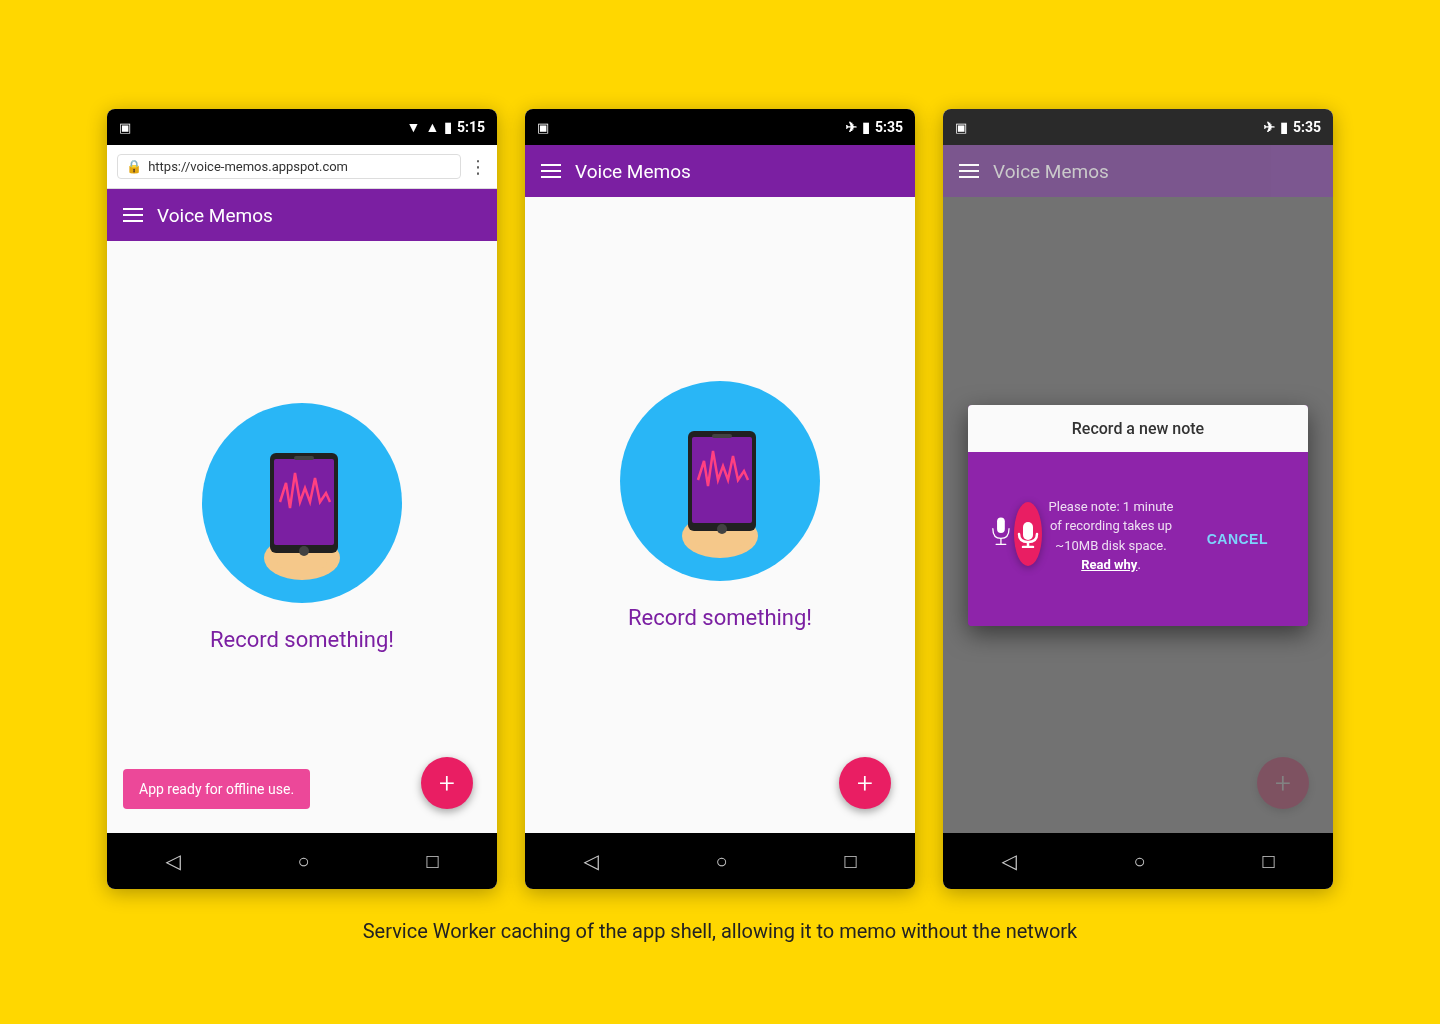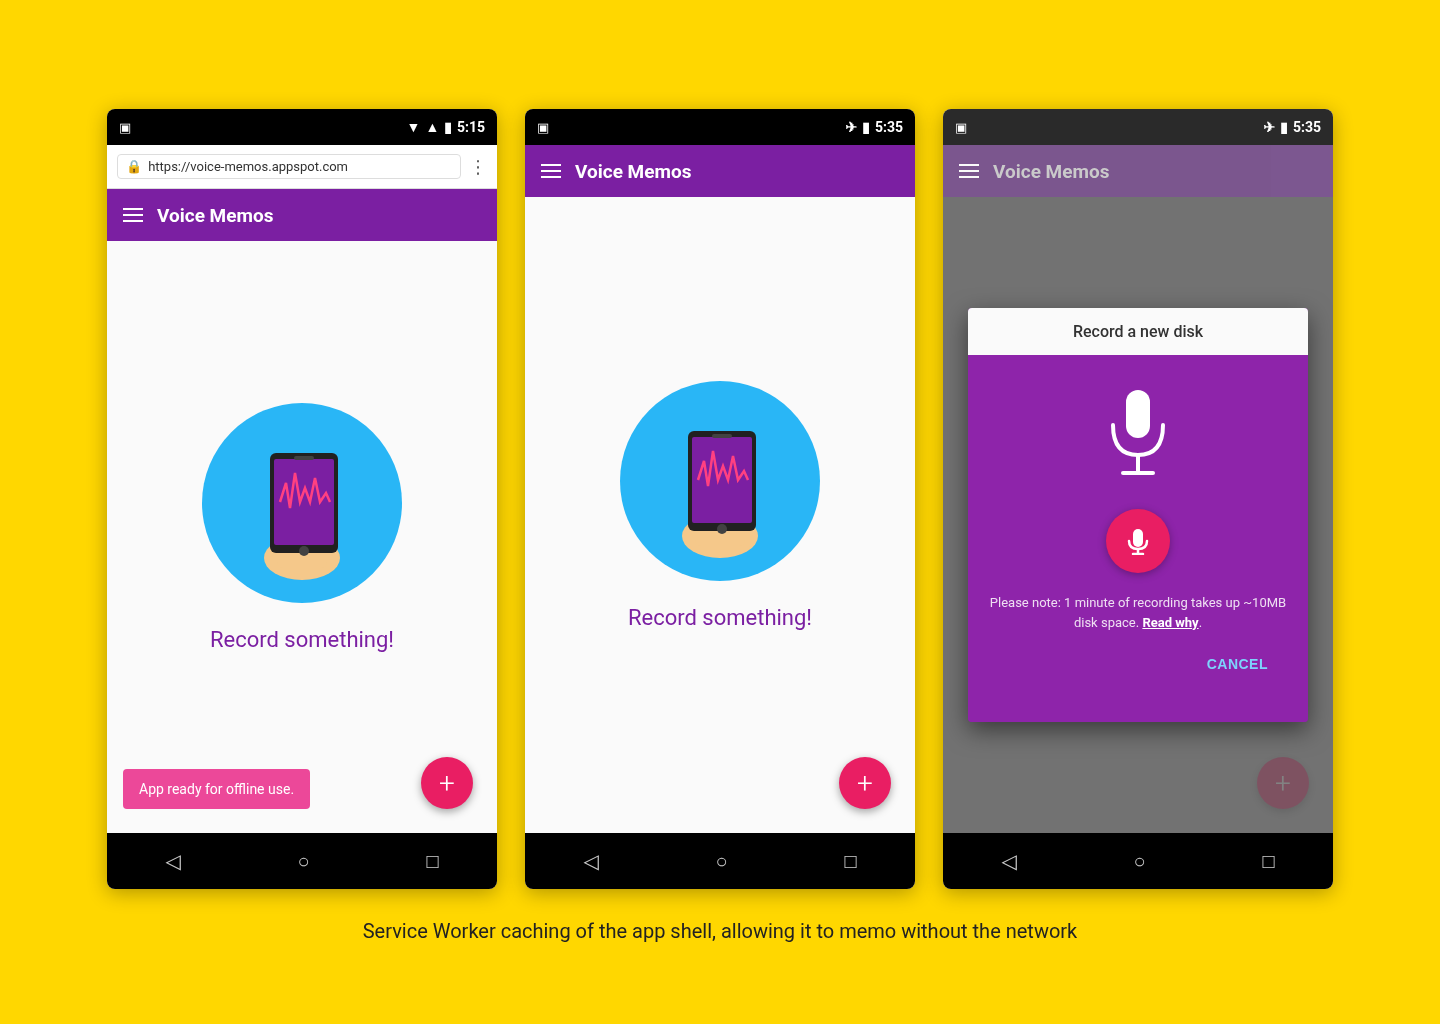--- a/index.html
+++ b/index.html
@@ -80,21 +80,21 @@
       background: #7B1FA2;
       height: 52px;
       display: flex;
       align-items: center;
       padding: 0 16px;
       gap: 14px;
     }
     .app-bar-title {
       color: #fff;
       font-size: 19px;
-      font-weight: 700;
+      font-weight: 400;
     }
     .hamburger-icon {
       color: #fff;
       font-size: 18px;
       display: flex;
       flex-direction: column;
       gap: 4px;
       cursor: pointer;
     }
     .hamburger-icon span {
@@ -206,23 +206,23 @@
       color: #333;
       font-size: 16px;
       font-weight: 500;
       text-align: center;
       padding: 14px 16px;
     }
 
     .dialog-body {
       background: #8E24AA;
       display: flex;
-      flex-direction: column;
-      align-items: center;
-      padding: 30px 20px 32px;
+      flex-direction: row;
+      align-items: center;
+      padding: 30px 20px 20px;
     }
 
     .mic-icon-large {
       color: #fff;
       margin-bottom: 24px;
     }
 
     .record-btn-circle {
       width: 64px;
       height: 64px;
@@ -431,21 +431,21 @@
 
       <div style="position:absolute; top:0;left:0;right:0;bottom:0; background:#e0e0e0; display:flex; align-items:center; justify-content:center; opacity:0.3;">
         <div style="text-align:center;">
           <div style="width:140px;height:140px;background:#29B6F6;border-radius:50%;margin:0 auto 16px;"></div>
         </div>
       </div>
 
       <div class="dim-overlay">
 
         <div class="record-dialog">
-          <div class="dialog-title">Record a new disk</div>
+          <div class="dialog-title">Record a new note</div>
           <div class="dialog-body">
 
             <svg width="80" height="100" viewBox="0 0 80 100" class="mic-icon-large">
 
               <rect x="28" y="5" width="24" height="48" rx="12" fill="white"></rect>
 
               <path d="M15,40 Q15,70 40,70 Q65,70 65,40" fill="none" stroke="white" stroke-width="4" stroke-linecap="round"></path>
 
               <line x1="40" y1="70" x2="40" y2="88" stroke="white" stroke-width="4"></line>
 

